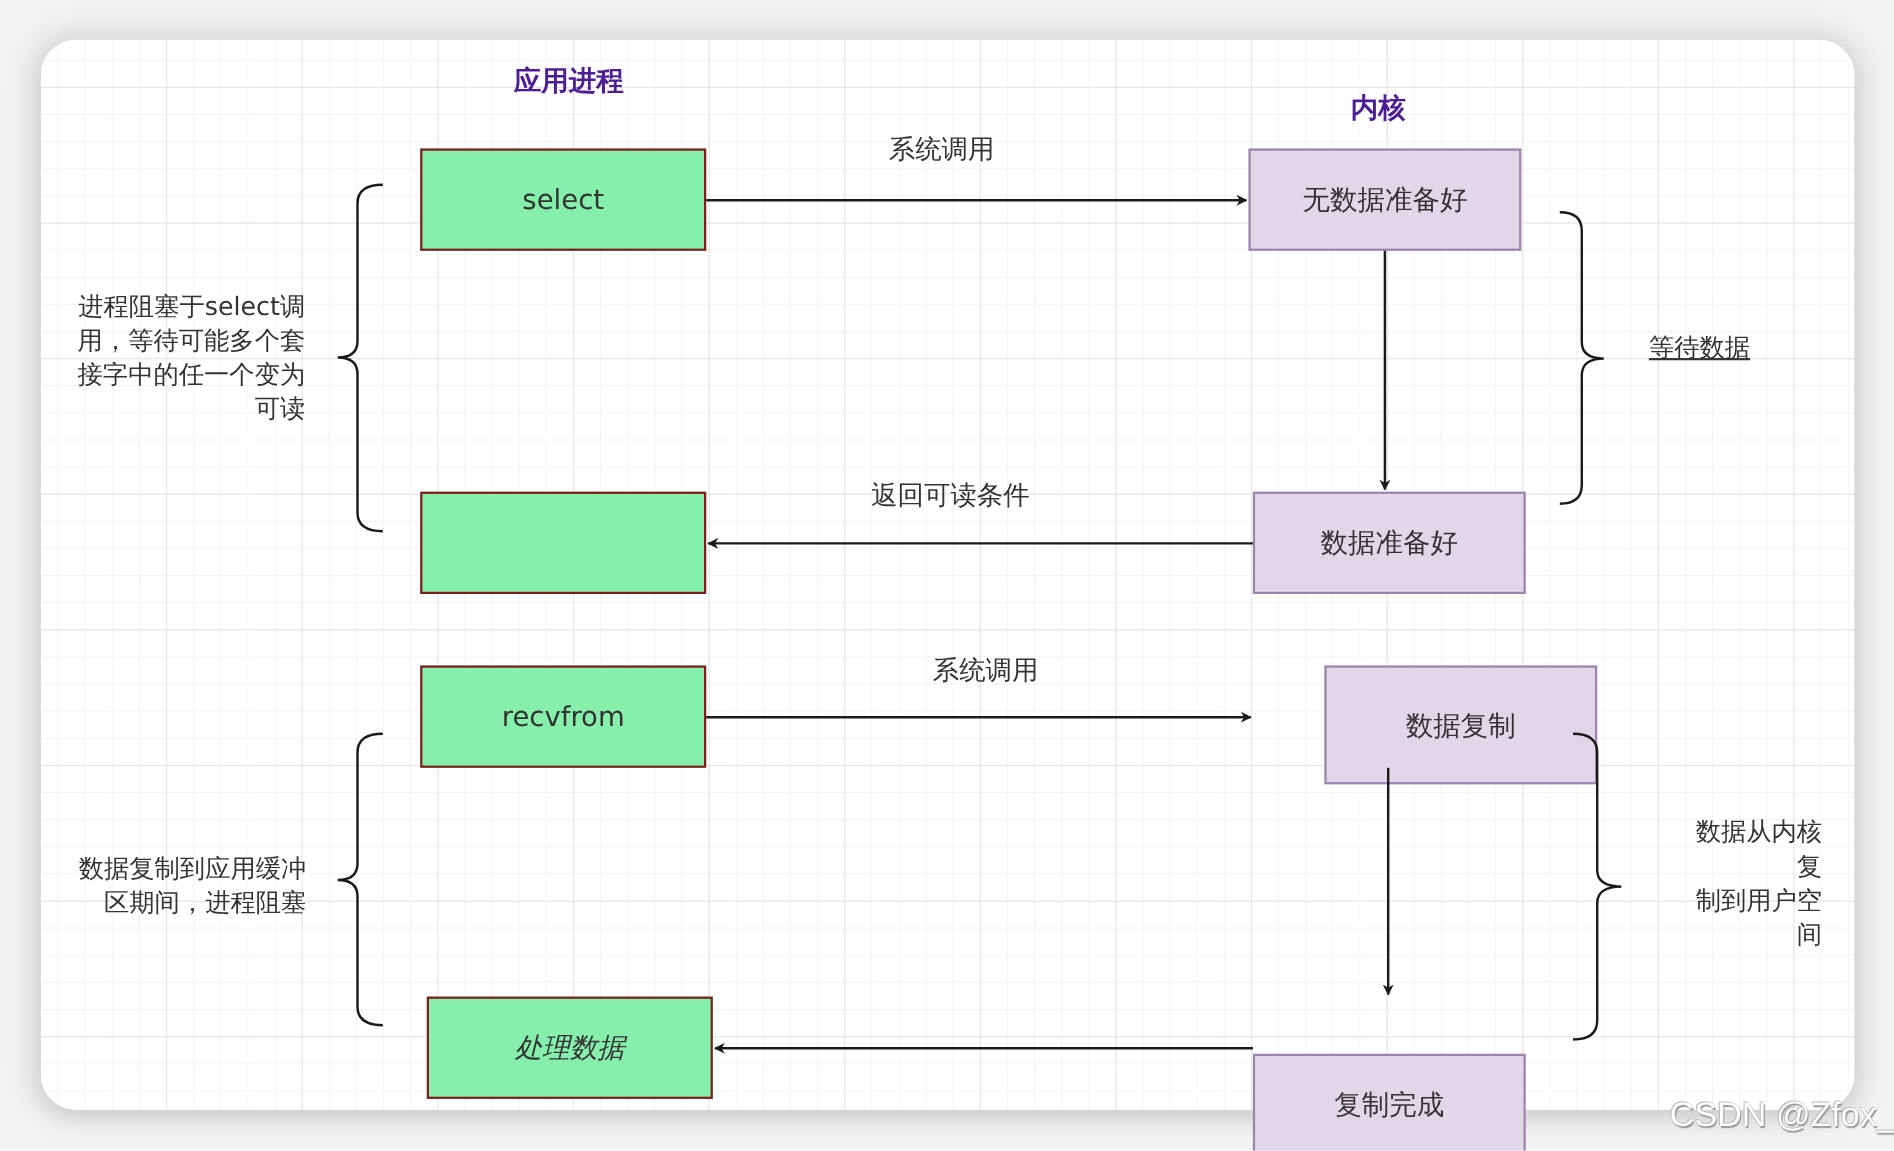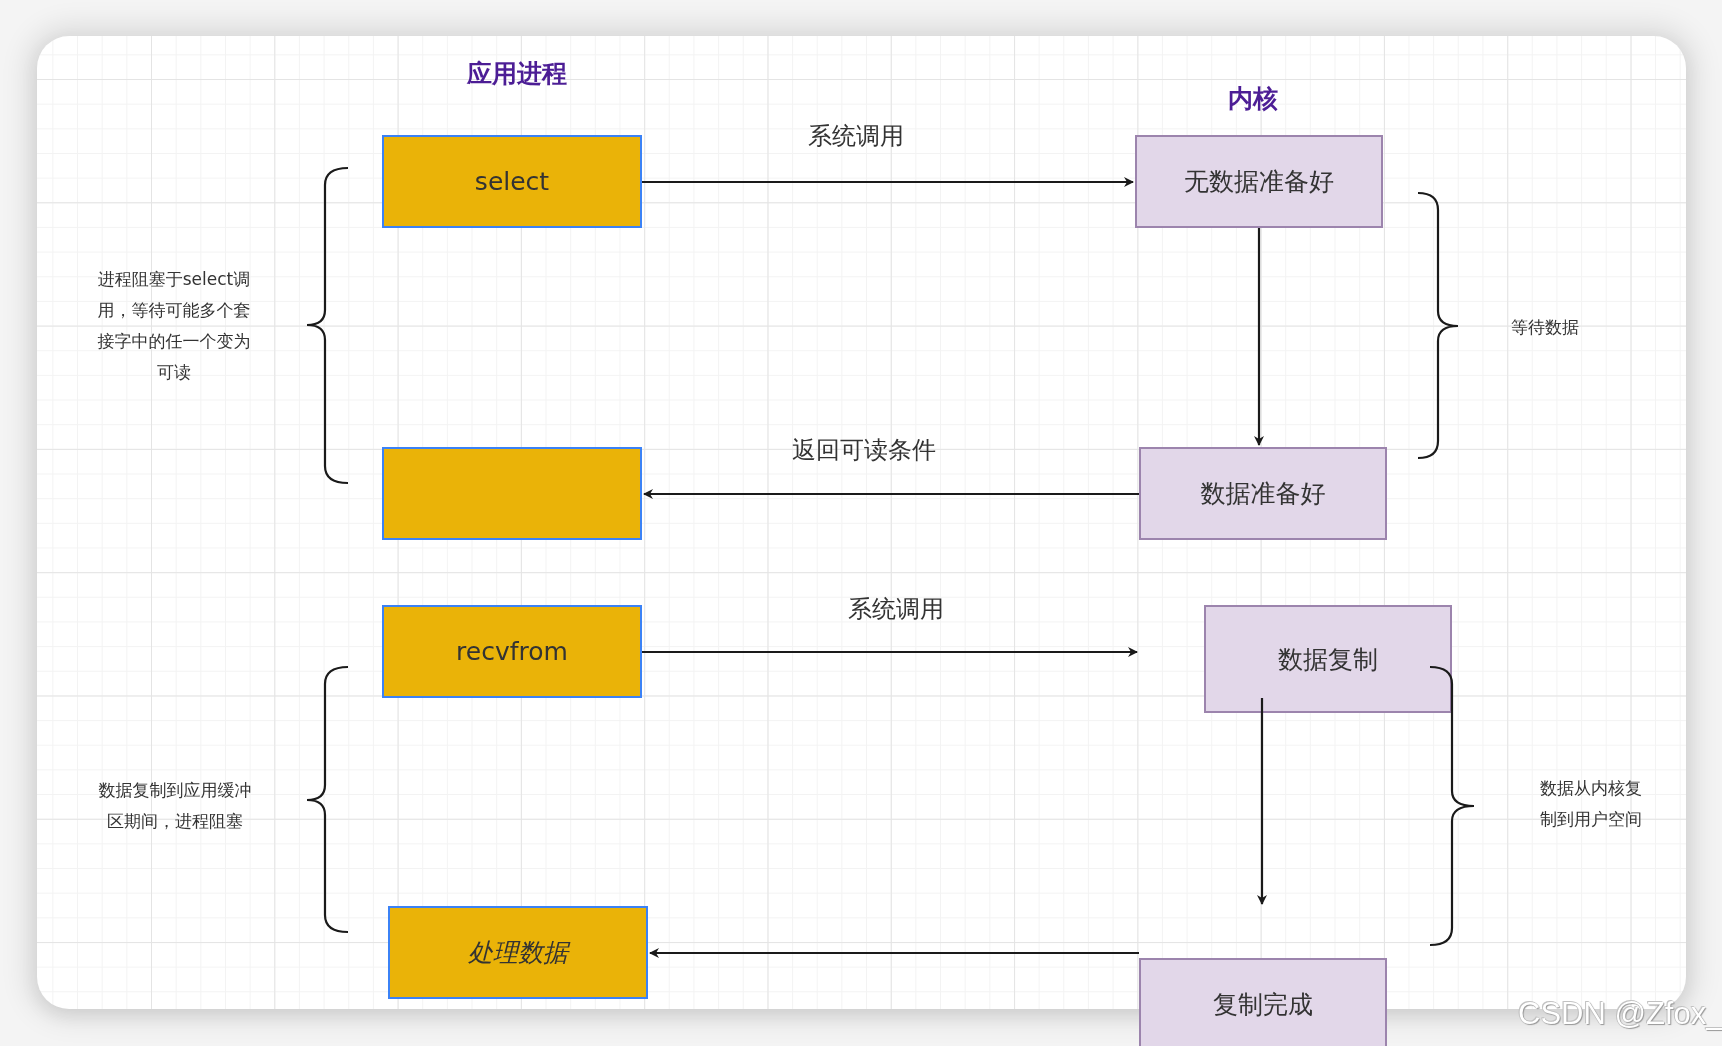--- a/index.html
+++ b/index.html
@@ -20,33 +20,33 @@
       background-size: 123.3px 123.3px, 123.3px 123.3px, 24.66px 24.66px, 24.66px 24.66px;
       background-position: 114px 43px, 114px 43px, 114px 43px, 114px 43px;
       box-shadow: 0 0 28px 10px rgba(0,0,0,0.10), 0 6px 18px rgba(0,0,0,0.08);
     }
     .layer { position: absolute; left: 0; top: 0; width: 1722px; height: 1046px; }
     .box {
       position: absolute; box-sizing: border-box;
       display: flex; align-items: center; justify-content: center;
       font-size: 25px; color: #333333;
     }
-    .box.app { background: #eab308; border: 2px solid #3b82f6; }
+    .box.app { background: #86efac; border: 2px solid #7f1d1d; }
     .box.kernel { background: #e2d7e9; border: 2px solid #9c84ad; }
     .header {
       position: absolute; transform: translate(-50%, -50%);
       font-weight: bold; font-size: 25px; color: #4c1d95; white-space: nowrap;
     }
     .edge-label {
       position: absolute; transform: translate(-50%, -50%);
       font-size: 24px; color: #333333; white-space: nowrap;
     }
     .note {
       position: absolute; transform: translate(-50%, -50%);
-      font-size: 17px; color: #333333; text-align: center; line-height: 31px;
+      font-size: 23px; color: #333333; text-align: right; line-height: 31px;
     }
     .watermark {
       position: absolute; left: 1518px; top: 996px;
       font-size: 31px; color: #ffffff; white-space: nowrap;
       font-family: "Liberation Sans", sans-serif;
       text-shadow: 0 0 1px #8a8a8a, 1px 1px 1px #9a9a9a, -1px -1px 0 #c8c8c8;
     }
     svg.overlay { position: absolute; left: 0; top: 0; }
   </style>
 </head>
@@ -72,21 +72,21 @@
   <div class="edge-label" style="left:856px; top:136px;">系统调用</div>
   <div class="edge-label" style="left:864px; top:450px;">返回可读条件</div>
   <div class="edge-label" style="left:896px; top:609px;">系统调用</div>
 
   <div class="note" style="left:174px; top:326px;">
     <div>进程阻塞于select调</div>
     <div>用，等待可能多个套</div>
     <div>接字中的任一个变为</div>
     <div>可读</div>
   </div>
-  <div class="note" style="left:1545px; top:327px;">
+  <div class="note" style="left:1545px; top:317px;text-decoration:underline;">
     <div>等待数据</div>
   </div>
   <div class="note" style="left:175px; top:806px;">
     <div>数据复制到应用缓冲</div>
     <div>区期间，进程阻塞</div>
   </div>
   <div class="note" style="left:1591px; top:804px;">
     <div>数据从内核复</div>
     <div>制到用户空间</div>
   </div>

